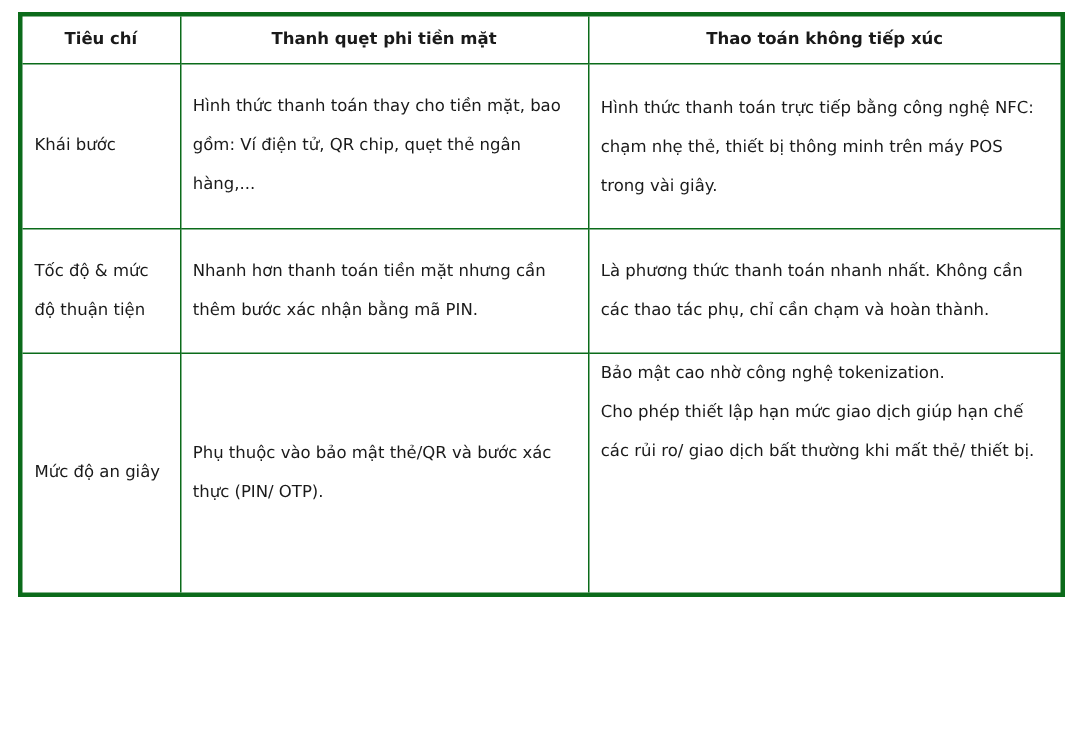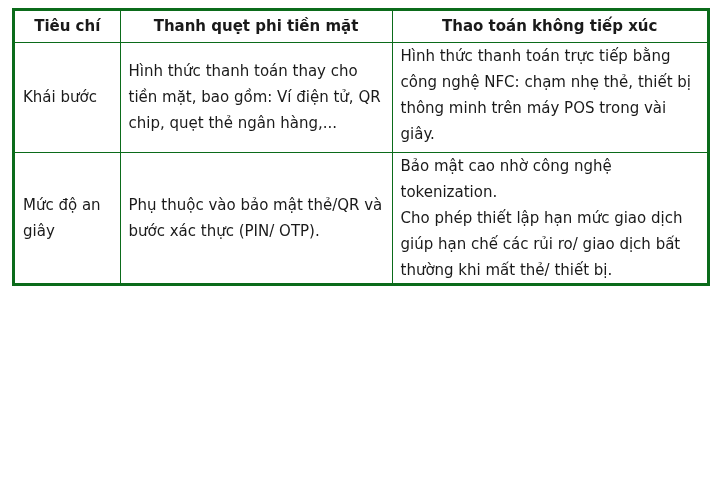--- a/index.html
+++ b/index.html
@@ -22,21 +22,21 @@
     box-sizing: border-box;
     border: 3px solid #0b6b1a;
   }
   table {
     border-collapse: collapse;
     width: 100%;
     table-layout: fixed;
   }
   th, td {
     border: 1px solid #0b6b1a;
-    font-size: 15px;
+    font-size: 11px;
     line-height: 26px;
     vertical-align: middle;
     text-align: left;
     box-sizing: border-box;
   }
   tr:first-child th { border-top: none; }
   tr:last-child td { border-bottom: none; }
   th:first-child, td:first-child { border-left: none; }
   th:last-child, td:last-child { border-right: none; }
   th {
@@ -48,22 +48,22 @@
   }
   td {
     padding: 0 8px;
   }
   col.c1 { width: 105px; }
   col.c2 { width: 272px; }
   col.c3 { width: 315px; }
   tr.r1 td { height: 110px; }
   tr.r2 td { height: 82px; }
   tr.r3 td { height: 83px; }
-  tr.r4 td { height: 112px; }
-  tr.r1 td.c-contactless { vertical-align: top; padding-top: 0; }
+  tr.r4 td { height: 160px; }
+  tr.r1 td.c-contactless { vertical-align: top; padding-top: 16px; }
   tr.r4 td.c-contactless { vertical-align: top; padding-top: 0; }
   .line { display: block; }
 </style>
 </head>
 <body>
 
 <div class="table-wrap">
   <table>
     <colgroup>
       <col class="c1">
@@ -76,20 +76,25 @@
         <th>Thanh quẹt phi tiền mặt</th>
         <th>Thao toán không tiếp xúc</th>
       </tr>
     </thead>
     <tbody>
       <tr class="r1">
         <td>Khái bước</td>
         <td>Hình thức thanh toán thay cho tiền mặt, bao gồm: Ví điện tử, QR chip, quẹt thẻ ngân hàng,...</td>
         <td class="c-contactless">Hình thức thanh toán trực tiếp bằng công nghệ NFC: chạm nhẹ thẻ, thiết bị thông minh trên máy POS trong vài giây.</td>
       </tr>
+      <tr class="r3">
+        <td>Tốc độ &amp; mức độ thuận tiện</td>
+        <td>Nhanh hơn thanh toán tiền mặt nhưng cần thêm bước xác nhận bằng mã PIN.</td>
+        <td>Là phương thức thanh toán nhanh nhất. Không cần các thao tác phụ, chỉ cần chạm và hoàn thành.</td>
+      </tr>
       <tr class="r4">
         <td>Mức độ an giây</td>
         <td>Phụ thuộc vào bảo mật thẻ/QR và bước xác thực (PIN/ OTP).</td>
         <td class="c-contactless">
           <span class="line">Bảo mật cao nhờ công nghệ tokenization.</span>
           <span class="line">Cho phép thiết lập hạn mức giao dịch giúp hạn chế các rủi ro/ giao dịch bất thường khi mất thẻ/ thiết bị.</span>
         </td>
       </tr>
     </tbody>
   </table>

